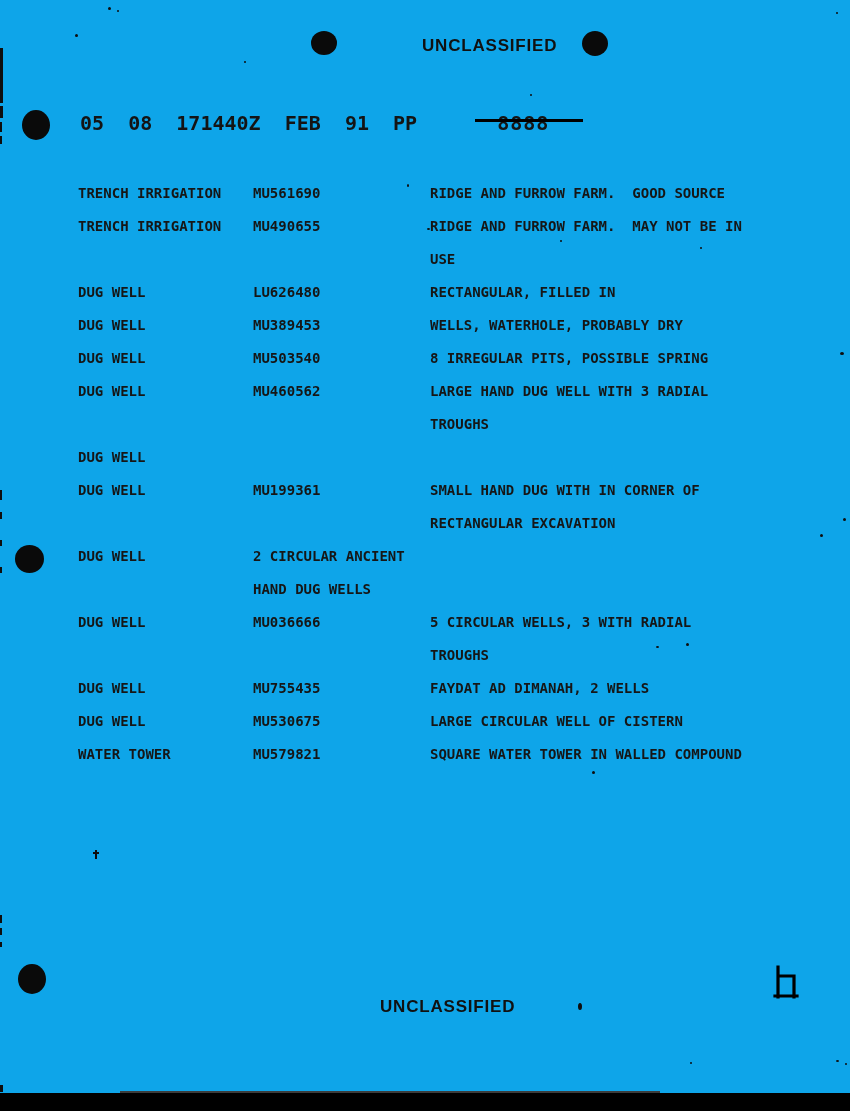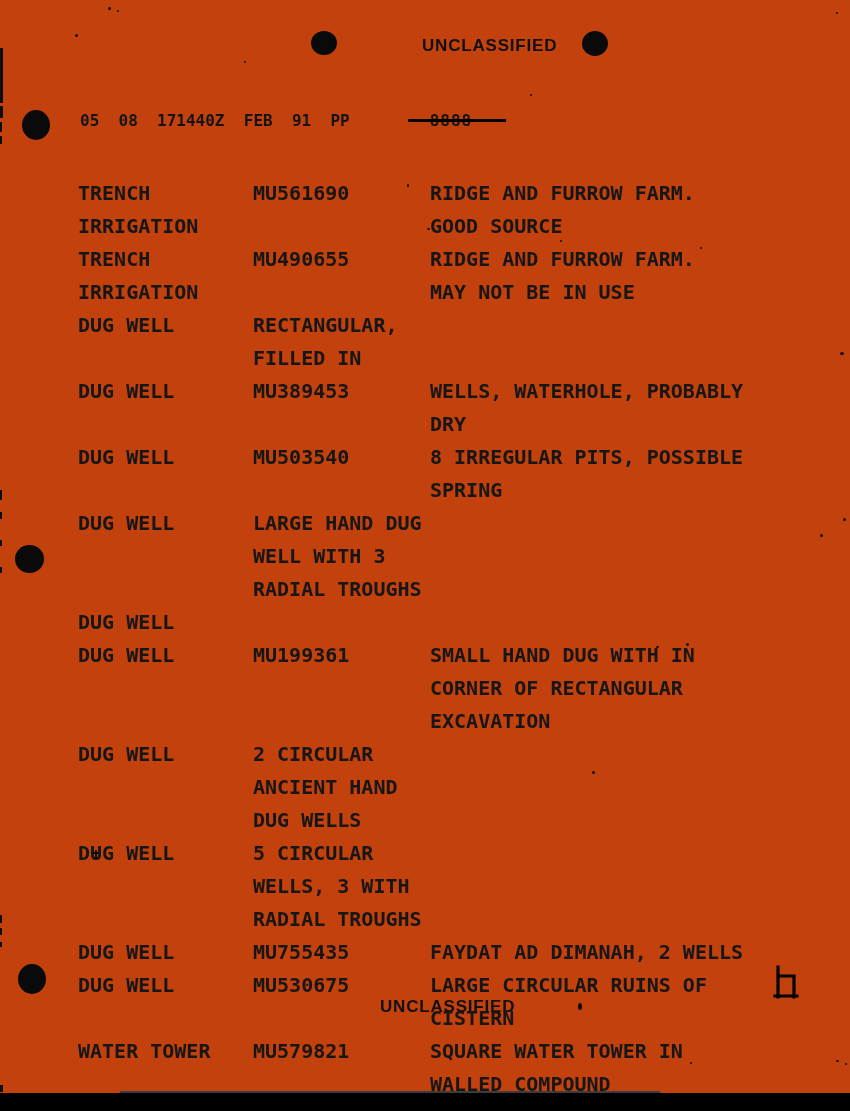--- a/index.html
+++ b/index.html
@@ -1,19 +1,19 @@
 <!DOCTYPE html>
 <html><head>
 <meta charset="utf-8">
 <style>
   html,body{margin:0;padding:0;background:#e8e8e8;}
   .page{
     position:relative;
     width:850px;height:1111px;
-    background:#c2410c;
+    background:#0ea5e9;
     overflow:hidden;
     font-family:"DejaVu Sans Mono",monospace;
     color:#161616;
   }
   .banner{
     position:absolute;
     font-family:"Liberation Sans",sans-serif;
     font-weight:700;
     font-size:17px;
     letter-spacing:0.8px;
@@ -26,21 +26,21 @@
     background:#0a0a0a;
     border-radius:50%;
   }
   .punch-top-center{left:311px;top:31px;width:26px;height:24px;}
   .punch-top-right{left:582px;top:31px;width:26px;height:25px;}
   .punch-left-1{left:22px;top:110px;width:28px;height:30px;}
   .punch-left-2{left:15px;top:545px;width:29px;height:28px;}
   .punch-left-3{left:18px;top:964px;width:28px;height:30px;}
   .msg-header{
     position:absolute;left:80px;top:111px;
-    font-weight:700;font-size:16px;
+    font-weight:700;font-size:20px;
     white-space:pre;
     color:#141414;
   }
   .redacted{
     position:relative;
     margin-left:80px;
     font-weight:700;
     letter-spacing:1px;
   }
   .redacted::after{
@@ -49,21 +49,21 @@
     left:-22px;right:-34px;top:8px;height:3px;
     background:#000;
   }
   .src-table{
     position:absolute;left:78px;top:177px;width:680px;
   }
   .row{
     display:grid;
     grid-template-columns:175px 177px 320px;
     font-weight:700;
-    font-size:20px;
+    font-size:14px;
     line-height:33px;
     color:#161616;
   }
   .cell-desc{white-space:pre-wrap;}
   .speck{position:absolute;background:#0e0e0e;}
   .speck.round{border-radius:50%;}
   .bottom-bar{
     position:absolute;left:0;top:1093px;width:850px;height:18px;
     background:#000;
   }
@@ -95,61 +95,64 @@
         <div class="cell">MU561690</div>
         <div class="cell-desc">RIDGE AND FURROW FARM.  GOOD SOURCE</div>
       </div>
       <div class="row">
         <div class="cell">TRENCH IRRIGATION</div>
         <div class="cell">MU490655</div>
         <div class="cell-desc">RIDGE AND FURROW FARM.  MAY NOT BE IN USE</div>
       </div>
       <div class="row">
         <div class="cell">DUG WELL</div>
+        <div class="cell">LU626480</div>
         <div class="cell-desc">RECTANGULAR, FILLED IN</div>
       </div>
       <div class="row">
         <div class="cell">DUG WELL</div>
         <div class="cell">MU389453</div>
         <div class="cell-desc">WELLS, WATERHOLE, PROBABLY DRY</div>
       </div>
       <div class="row">
         <div class="cell">DUG WELL</div>
         <div class="cell">MU503540</div>
         <div class="cell-desc">8 IRREGULAR PITS, POSSIBLE SPRING</div>
       </div>
       <div class="row">
         <div class="cell">DUG WELL</div>
+        <div class="cell">MU460562</div>
         <div class="cell-desc">LARGE HAND DUG WELL WITH 3 RADIAL TROUGHS</div>
       </div>
       <div class="row">
         <div class="cell">DUG WELL</div>
       </div>
       <div class="row">
         <div class="cell">DUG WELL</div>
         <div class="cell">MU199361</div>
         <div class="cell-desc">SMALL HAND DUG WITH IN CORNER OF RECTANGULAR EXCAVATION</div>
       </div>
       <div class="row">
         <div class="cell">DUG WELL</div>
         <div class="cell-desc">2 CIRCULAR ANCIENT HAND DUG WELLS</div>
       </div>
       <div class="row">
         <div class="cell">DUG WELL</div>
+        <div class="cell">MU036666</div>
         <div class="cell-desc">5 CIRCULAR WELLS, 3 WITH RADIAL TROUGHS</div>
       </div>
       <div class="row">
         <div class="cell">DUG WELL</div>
         <div class="cell">MU755435</div>
         <div class="cell-desc">FAYDAT AD DIMANAH, 2 WELLS</div>
       </div>
       <div class="row">
         <div class="cell">DUG WELL</div>
         <div class="cell">MU530675</div>
-        <div class="cell-desc">LARGE CIRCULAR RUINS OF CISTERN</div>
+        <div class="cell-desc">LARGE CIRCULAR WELL OF CISTERN</div>
       </div>
       <div class="row">
         <div class="cell">WATER TOWER</div>
         <div class="cell">MU579821</div>
         <div class="cell-desc">SQUARE WATER TOWER IN WALLED COMPOUND</div>
       </div>
     </div>
 
   <svg class="stamp-glyph" width="28" height="38" viewBox="0 0 28 38">
     <path d="M6,3 L6,33 M6,12 L22,12 M22,12 L22,33 M3,32 L25,32" stroke="#000" stroke-width="3.2" fill="none" stroke-linecap="square"></path>

